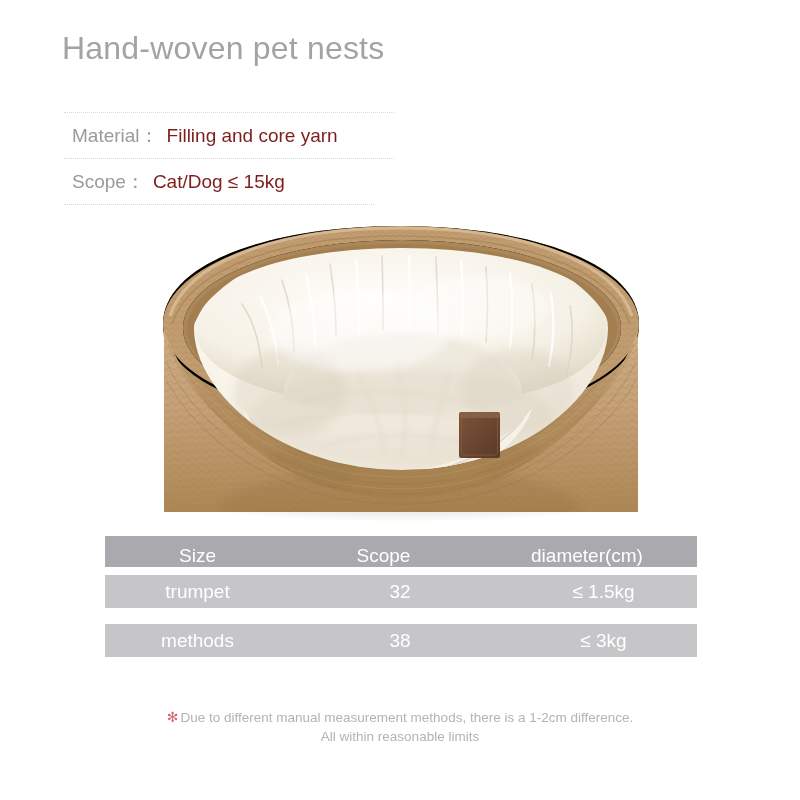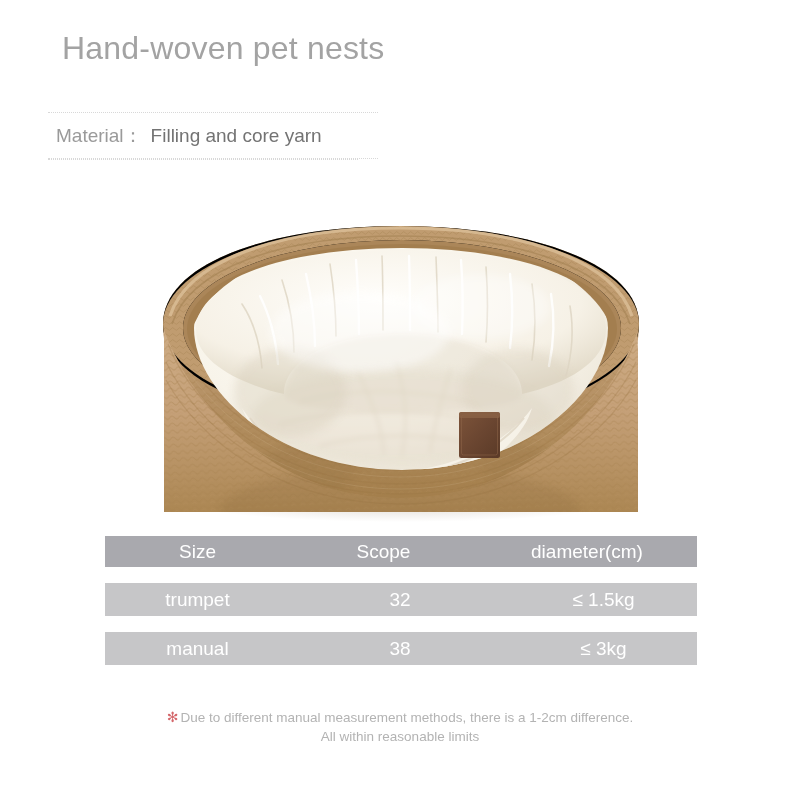--- a/index.html
+++ b/index.html
@@ -24,21 +24,21 @@
     font-size: 32px;
     font-weight: 300;
     color: #a3a3a3;
     letter-spacing: 0.2px;
     white-space: nowrap;
   }
 
   
   .spec-block {
     position: absolute;
-    left: 48px;
+    left: 64px;
     top: 112px;
     width: 330px;
   }
   .spec-rule {
     height: 0;
     border-top: 1px dotted #d8d8d8;
     width: 100%;
   }
   .spec-rule.wide { width: 310px; }
   .spec-row {
@@ -47,21 +47,21 @@
     padding: 10px 0 9px 8px;
     white-space: nowrap;
   }
   .spec-label {
     font-size: 19px;
     color: #9a9a9a;
     font-weight: 400;
   }
   .spec-value {
     font-size: 19px;
-    color: #737373;
+    color: #7f1d1d;
     font-weight: 400;
     margin-left: 8px;
   }
 
   
   .product-photo {
     position: absolute;
     left: 150px;
     top: 212px;
     width: 500px;
@@ -78,21 +78,22 @@
   }
   .tr {
     display: flex;
     align-items: center;
     height: 33px;
     margin-bottom: 16px;
   }
   .tr.header {
     background: #a9a9ae;
     height: 31px;
-    margin-bottom: 16px;
+    margin-bottom: 8px;
+    align-items: flex-end;
   }
   .tr.body { background: #c6c6c8; }
   .td {
     color: #ffffff;
     font-size: 19px;
     font-weight: 400;
     text-align: center;
     white-space: nowrap;
   }
   .col-size     { width: 185px; }
@@ -127,20 +128,24 @@
 
   <div class="spec-rule"></div>
 
   <div class="spec-row">
     <span class="spec-label">Material：</span>
     <span class="spec-value">Filling and core yarn</span>
   </div>
 
   <div class="spec-rule"></div>
 
+  <div class="spec-row">
+    <span class="spec-label">Scope：</span>
+    <span class="spec-value">Cat/Dog ≤ 15kg</span>
+  </div>
 
   <div class="spec-rule wide"></div>
 </div>
 
 <div class="product-photo">
   <svg class="photo-svg" viewBox="0 0 500 310" preserveAspectRatio="none">
     <defs>
       <radialGradient id="gBasketOuter" cx="50%" cy="30%" r="78%">
         <stop offset="0%" stop-color="#d4b694"></stop>
         <stop offset="55%" stop-color="#c6a37b"></stop>
@@ -357,21 +362,21 @@
     <div class="td col-diameter">diameter(cm)</div>
   </div>
 
   <div class="tr body">
     <div class="td col-size">trumpet</div>
     <div class="td col-diameter">32</div>
     <div class="td col-scope">≤ 1.5kg</div>
   </div>
 
   <div class="tr body">
-    <div class="td col-size">manual</div>
+    <div class="td col-size">methods</div>
     <div class="td col-diameter">38</div>
     <div class="td col-scope">≤ 3kg</div>
   </div>
 
 </div>
 
 <div class="footnote">
   <span class="star">✻</span><span>Due to different manual measurement methods, there is a 1-2cm difference.</span>
   <span class="line2">All within reasonable limits</span>
 </div>

